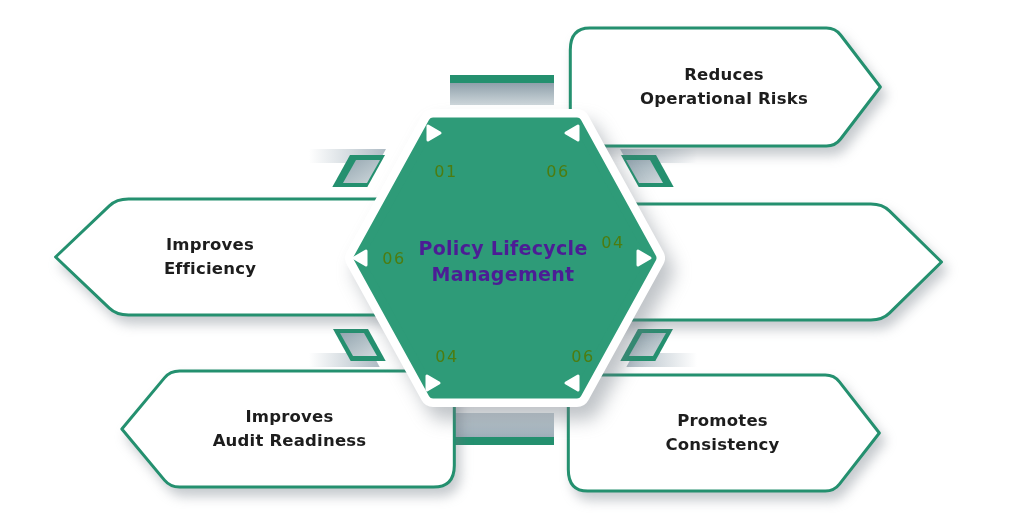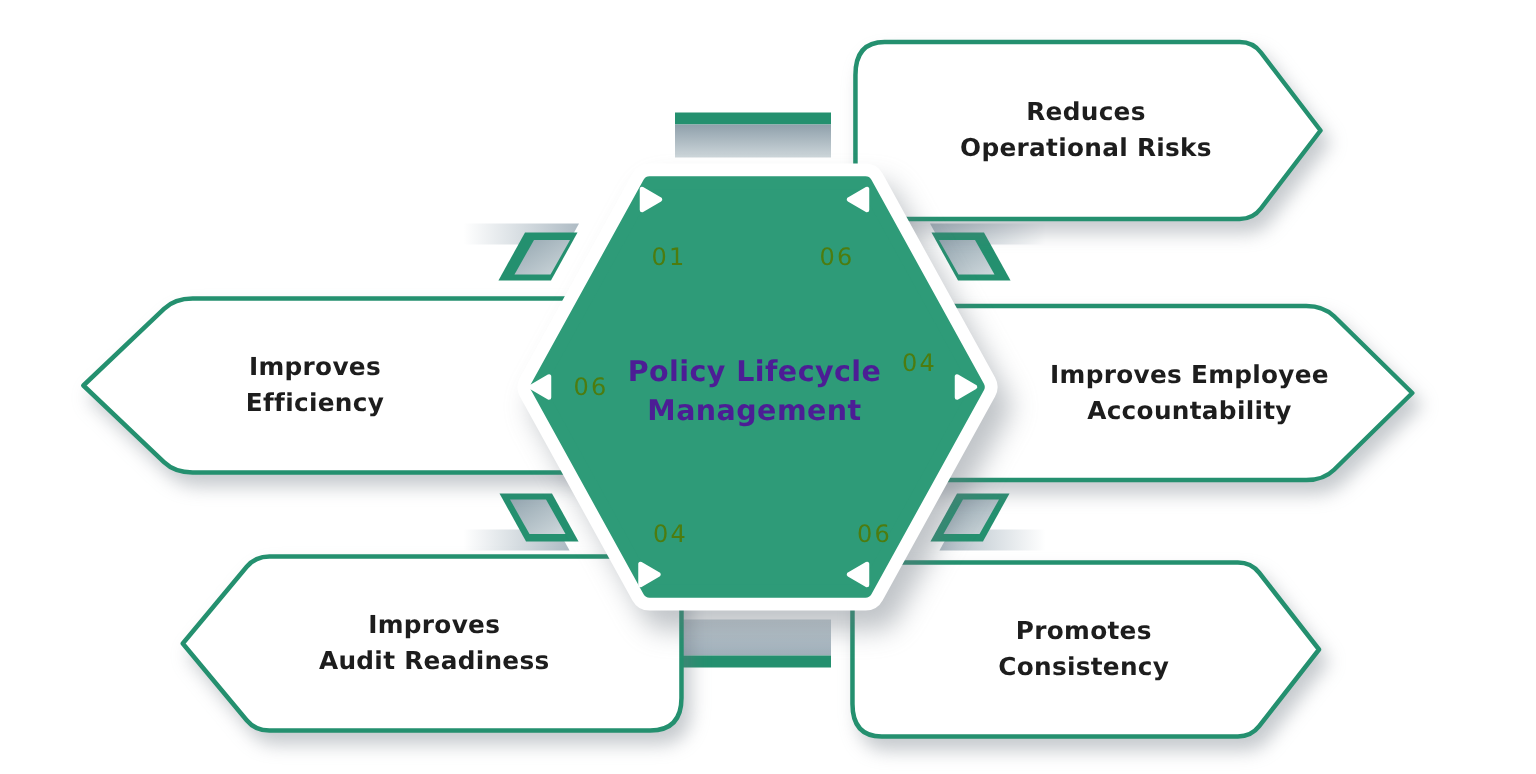--- a/index.html
+++ b/index.html
@@ -119,22 +119,20 @@
       <path d="M 3,62 L 48,10 Q 54,3 64,3 L 332,3 Q 354,3 354,25 L 354,99 Q 354,121 332,121 L 64,121 Q 54,121 48,114 Z" fill="#ffffff" stroke="#24906F" stroke-width="3" stroke-linejoin="round" vector-effect="non-scaling-stroke"></path>
     </svg>
     <div class="banner-label">Improves
 Efficiency</div>
   </div>
 
   <div class="banner b4">
     <svg class="banner-shape" viewBox="0 0 360 124" preserveAspectRatio="none">
       <path d="M 357,62 L 312,10 Q 306,3 296,3 L 28,3 Q 6,3 6,25 L 6,99 Q 6,121 28,121 L 296,121 Q 306,121 312,114 Z" fill="#ffffff" stroke="#24906F" stroke-width="3" stroke-linejoin="round" vector-effect="non-scaling-stroke"></path>
     </svg>
-    <div class="banner-label">Improves Employee
-Accountability</div>
   </div>
 
   <div class="banner b5">
     <svg class="banner-shape" viewBox="0 0 360 124" preserveAspectRatio="none">
       <path d="M 3,62 L 48,10 Q 54,3 64,3 L 332,3 Q 354,3 354,25 L 354,99 Q 354,121 332,121 L 64,121 Q 54,121 48,114 Z" fill="#ffffff" stroke="#24906F" stroke-width="3" stroke-linejoin="round" vector-effect="non-scaling-stroke"></path>
     </svg>
     <div class="banner-label">Improves
 Audit Readiness</div>
   </div>
 

